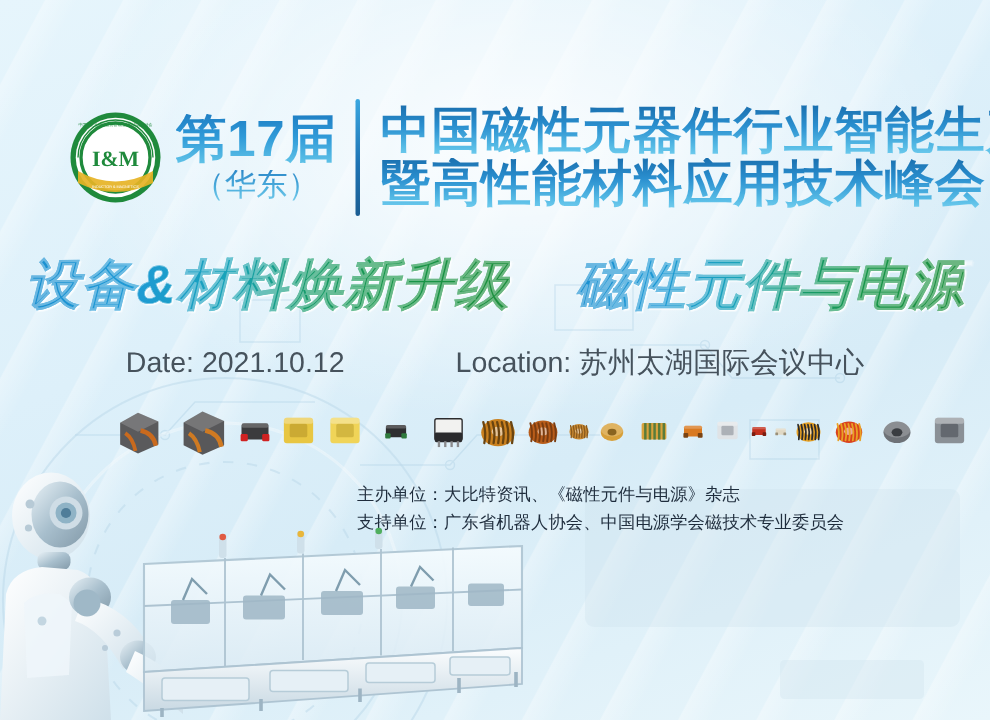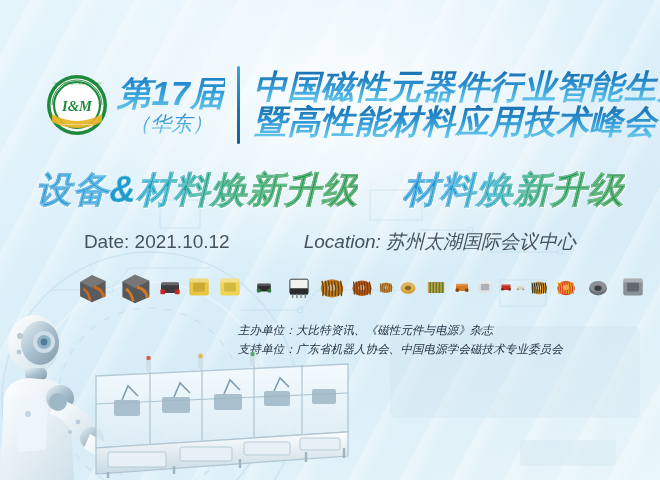--- a/index.html
+++ b/index.html
@@ -46,21 +46,21 @@
   }
   .bg-arcs{
     position:absolute; left:-60px; top:250px;
     width:420px; height:280px; opacity:.5;
   }
 
   
   .header{
     position:absolute; left:0; top:62px;
     width:660px; height:86px;
-    display:flex; align-items:center;font-style:italic;
+    display:flex; align-items:center;
   }
   .logo-wrap{
     width:62px; height:62px;
     margin-left:46px; flex:0 0 auto;
     position:relative;
   }
   .logo-svg{ display:block; width:62px; height:62px; }
 
   .edition{
     margin-left:9px;
@@ -121,40 +121,40 @@
   
   .meta{
     position:absolute; left:0; top:229px;
     width:660px;
     display:flex; justify-content:center; align-items:baseline;
     color:#46525c;
     font-size:19px;
   }
   .meta .date{ white-space:nowrap; }
   .meta .spacer{ display:inline-block; width:74px; }
-  .meta .loc{ white-space:nowrap;font-style:italic; }
+  .meta .loc{ white-space:nowrap; }
 
   
   .products{
     position:absolute; left:72px; top:262px;
     width:570px; height:50px;
     display:flex; align-items:center; gap:4px;
   }
   .prod{ flex:0 0 auto; display:block; }
 
   
   .orgs{
     position:absolute; left:238px; top:321px;
     width:400px;
     color:#1f2d3d;
     font-size:11.5px;
     line-height:1.62;
     letter-spacing:.1px;
   }
-  .org-line{ display:block; white-space:nowrap;font-style:italic; }
+  .org-line{ display:block; white-space:nowrap; }
 
   
   .robot{
     position:absolute; left:-6px; bottom:0;
     width:128px; height:170px;
   }
   
   .prodline{
     position:absolute; left:62px; bottom:2px;
     width:300px; height:130px;
@@ -252,21 +252,21 @@
 
     <div class="title-block">
       <span class="title-line">中国磁性元器件行业智能生产</span>
       <span class="title-line">暨高性能材料应用技术峰会</span>
     </div>
   </div>
 
   <div class="slogan">
     <span>设备&amp;材料焕新升级</span>
     <span class="gap"></span>
-    <span>材料焕新升级</span>
+    <span>磁性元件与电源</span>
   </div>
 
   <div class="meta">
     <span class="date">
       <span>Date:</span>
       <span>2021.10.12</span>
     </span>
     <span class="spacer"></span>
     <span class="loc">
       <span>Location:</span>

